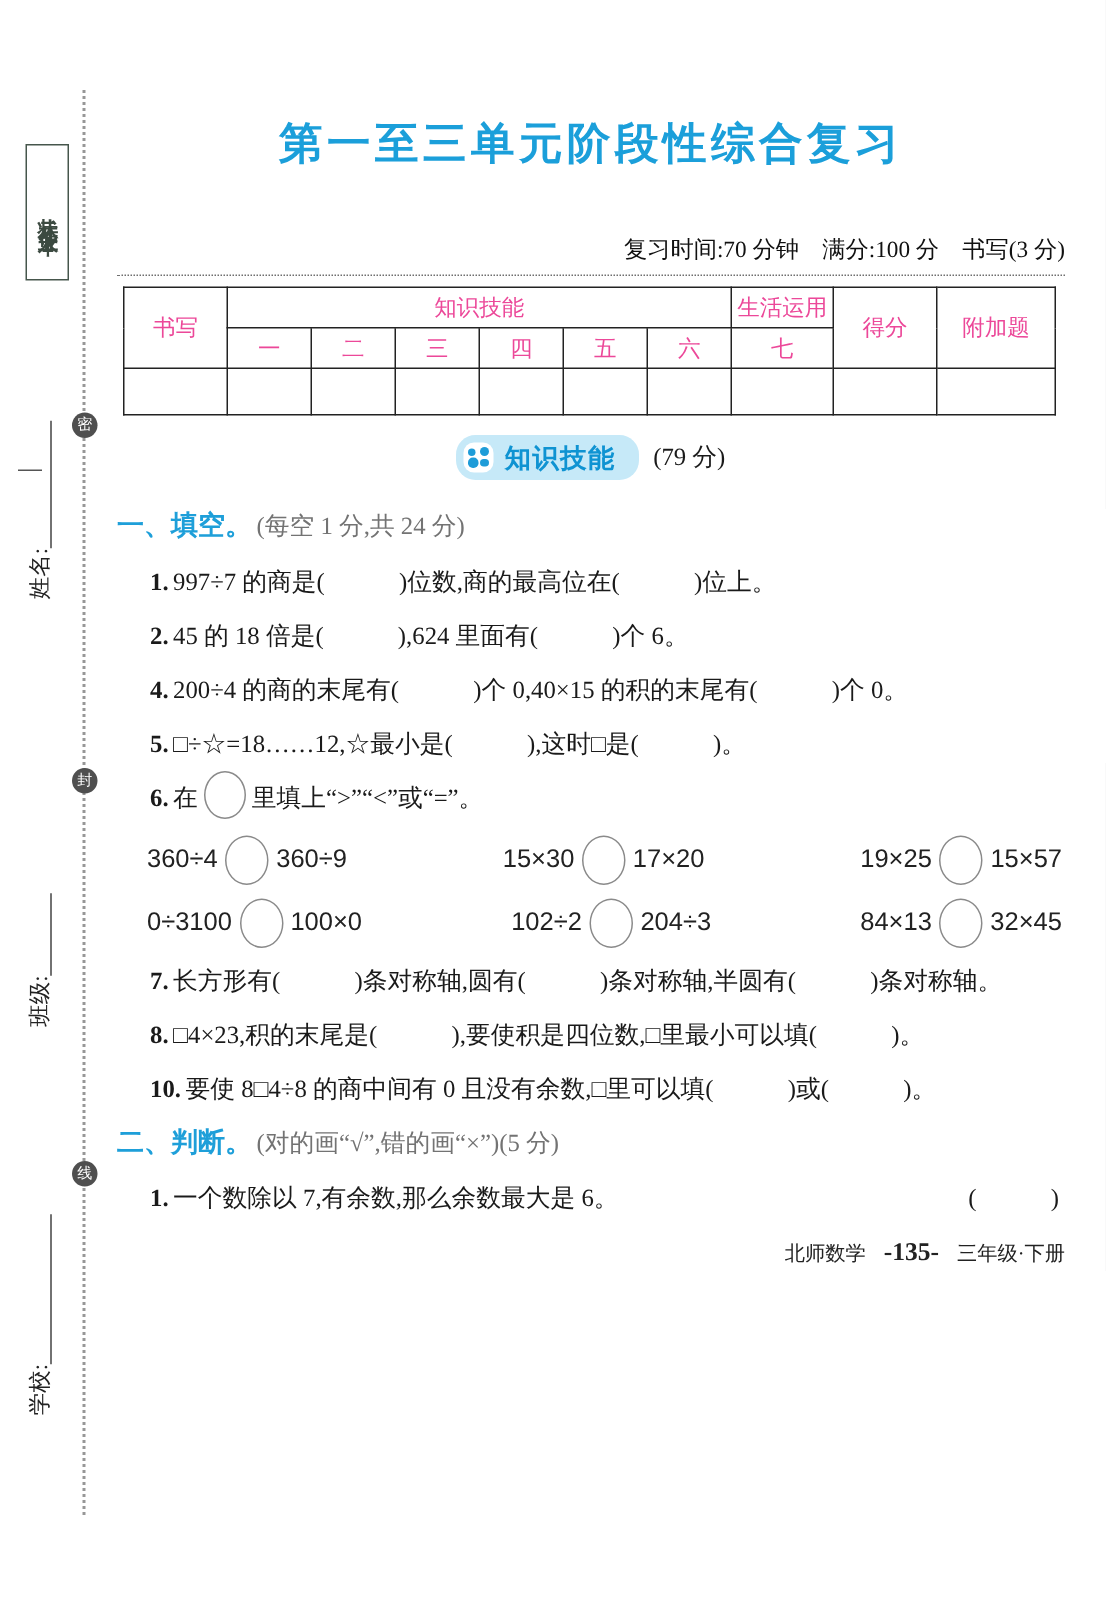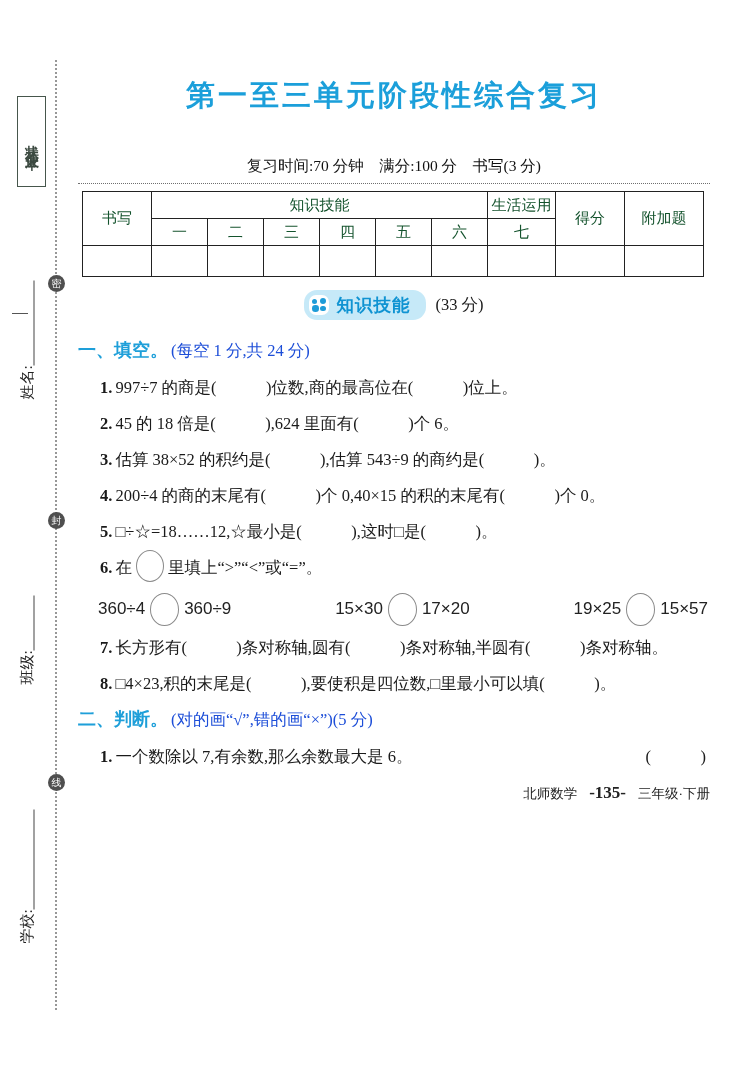--- a/index.html
+++ b/index.html
@@ -49,31 +49,31 @@
   .vf-school .fline{width:100px;}
   .fold-dash{position:absolute;left:12px;top:313px;width:16px;border-top:1.5px solid #555;}
   
   .content{position:absolute;left:78px;top:0;width:632px;}
   .title{
     margin-top:76px;text-align:center;
     font-family:Liberation Serif, serif;
     font-size:29px;font-weight:700;letter-spacing:3px;color:#1b9fda;
   }
   .subtitle{
-    margin-top:40px;text-align:center;
+    margin-top:40px;text-align:right;
     font-family:"Liberation Serif", serif;
     font-size:15.5px;color:#111;
   }
   .divider{margin-top:6px;border-top:1.6px dotted #6f6f6f;}
   
   table.score{
     border-collapse:collapse;table-layout:fixed;
     margin-top:7px;margin-left:4px;width:621px;
     font-family:Liberation Serif, serif;
-    font-size:15px;color:#14532d;
+    font-size:15px;color:#ec4899;
   }
   table.score td{border:1px solid #222;text-align:center;padding:0;}
   table.score tr.h1 td{height:26px;}
   table.score tr.h2 td{height:26px;}
   table.score tr.empty td{height:30px;}
   
   .badge-row{margin-top:13px;text-align:center;}
   .badge-wrap{display:inline-flex;align-items:center;}
   .badge{
     display:inline-flex;align-items:center;
@@ -84,21 +84,21 @@
   .badge-icon i{position:absolute;background:#1e9cd8;border-radius:50%;}
   .badge-icon .d1{left:3px;top:3.5px;width:5px;height:5px;}
   .badge-icon .d2{left:10.5px;top:3px;width:6px;height:6px;}
   .badge-icon .d3{left:3px;top:10px;width:6.5px;height:6.5px;}
   .badge-icon .d4{left:11px;top:10.5px;width:5.5px;height:5.5px;}
   .badge-label{font-size:17.5px;font-weight:700;color:#0f93d2;letter-spacing:1px;}
   .badge-score{margin-left:9px;font-size:16.5px;font-family:"Liberation Serif", serif;}
   
   .sec-head{margin-top:19px;font-size:16.5px;line-height:22px;font-family:"Liberation Serif", serif;}
   .sec-head .sec-title{font-size:18px;font-weight:700;color:#1e9fd9;}
-  .sec-head .sec-note{margin-left:3px;color:#1d4ed8;}
+  .sec-head .sec-note{margin-left:3px;color:#737373;}
   .qlist{margin-top:8px;}
   .q{
     font-family:"Liberation Serif", serif;
     font-size:16.5px;line-height:36px;
     padding-left:40px;text-indent:-18px;
   }
   .q .qno{font-weight:700;margin-right:3px;}
   .sec2 .q{display:flex;justify-content:space-between;padding-right:4px;}
   .sec2 .q .qtext{text-indent:-18px;}
   .sec2 .q .ans{text-indent:0;}
@@ -207,32 +207,31 @@
       <span class="badge-wrap">
         <span class="badge">
           <span class="badge-icon">
               <i class="d1"></i>
               <i class="d2"></i>
               <i class="d3"></i>
               <i class="d4"></i>
             </span>
           <span class="badge-label">知识技能</span>
         </span>
-        <span class="badge-score">(33 分)</span>
+        <span class="badge-score">(79 分)</span>
       </span>
     </div>
 
     <div class="sec-head">
       <span class="sec-title">一、填空。</span><span class="sec-note">(每空 1 分,共 24 分)</span>
     </div>
 
     <div class="qlist">
       <div class="q"><span class="qno">1.</span><span>997÷7 的商是(　　　)位数,商的最高位在(　　　)位上。</span></div>
       <div class="q"><span class="qno">2.</span><span>45 的 18 倍是(　　　),624 里面有(　　　)个 6。</span></div>
-      <div class="q"><span class="qno">3.</span><span>估算 38×52 的积约是(　　　),估算 543÷9 的商约是(　　　)。</span></div>
       <div class="q"><span class="qno">4.</span><span>200÷4 的商的末尾有(　　　)个 0,40×15 的积的末尾有(　　　)个 0。</span></div>
       <div class="q"><span class="qno">5.</span><span>□÷☆=18……12,☆最小是(　　　),这时□是(　　　)。</span></div>
       <div class="q"><span class="qno">6.</span><span>在</span><span class="inline-circle"></span><span>里填上“&gt;”“&lt;”或“=”。</span></div>
 
       <div class="cmp">
         <div class="cmp-row">
           <span class="cmp-cell">
               <span>360÷4</span>
               <span class="cmp-circle"></span>
               <span>360÷9</span>
@@ -241,24 +240,42 @@
               <span>15×30</span>
               <span class="cmp-circle"></span>
               <span>17×20</span>
             </span>
           <span class="cmp-cell">
               <span>19×25</span>
               <span class="cmp-circle"></span>
               <span>15×57</span>
             </span>
         </div>
+        <div class="cmp-row">
+          <span class="cmp-cell">
+              <span>0÷3100</span>
+              <span class="cmp-circle"></span>
+              <span>100×0</span>
+            </span>
+          <span class="cmp-cell">
+              <span>102÷2</span>
+              <span class="cmp-circle"></span>
+              <span>204÷3</span>
+            </span>
+          <span class="cmp-cell">
+              <span>84×13</span>
+              <span class="cmp-circle"></span>
+              <span>32×45</span>
+            </span>
+        </div>
       </div>
 
       <div class="q"><span class="qno">7.</span><span>长方形有(　　　)条对称轴,圆有(　　　)条对称轴,半圆有(　　　)条对称轴。</span></div>
       <div class="q"><span class="qno">8.</span><span>□4×23,积的末尾是(　　　),要使积是四位数,□里最小可以填(　　　)。</span></div>
+      <div class="q"><span class="qno">10.</span><span>要使 8□4÷8 的商中间有 0 且没有余数,□里可以填(　　　)或(　　　)。</span></div>
     </div>
 
     <div class="sec-head" style="margin-top:6px;">
       <span class="sec-title">二、判断。</span><span class="sec-note">(对的画“√”,错的画“×”)(5 分)</span>
     </div>
 
     <div class="qlist sec2">
       <div class="q">
         <span class="qtext"><span class="qno">1.</span><span>一个数除以 7,有余数,那么余数最大是 6。</span></span>
         <span class="ans">(　　　)</span>

